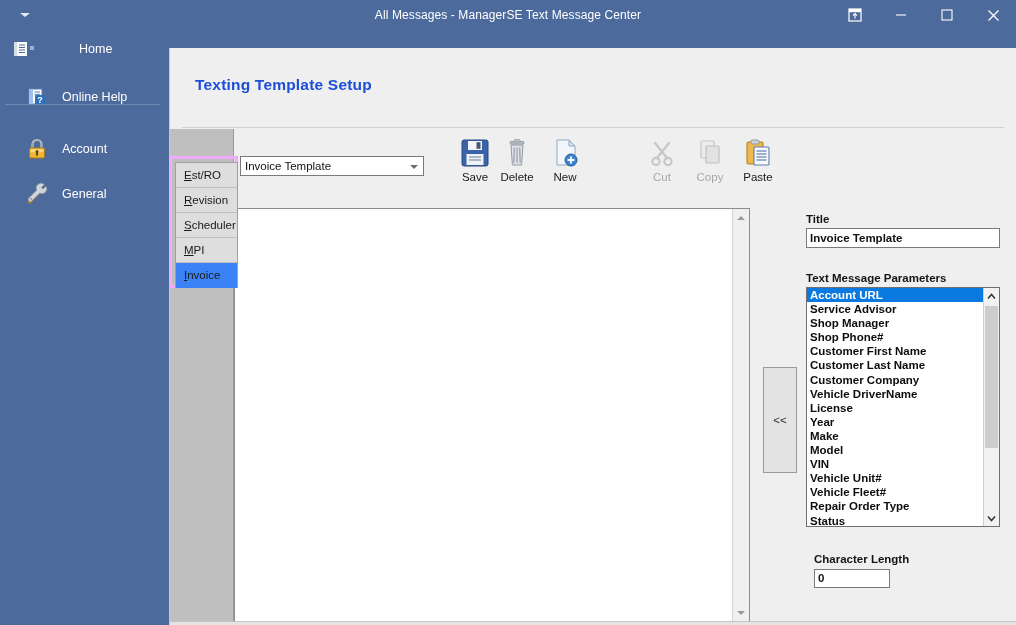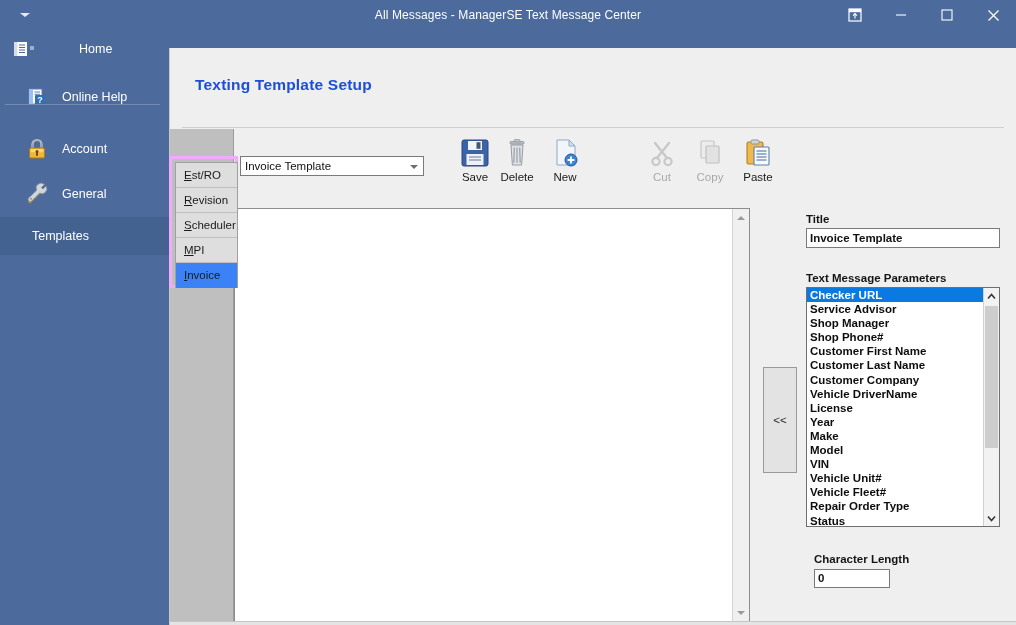--- a/index.html
+++ b/index.html
@@ -442,23 +442,20 @@
         <svg width="26" height="26" viewBox="0 0 26 26">
           <path d="M4 20.5 L15 9.5 L17 11.5 L6 22.5 Z" fill="#f0a93c" stroke="#a86c10" stroke-width="0.9"></path>
           <path d="M15.5 9 L18.5 12" stroke="#b5780f" stroke-width="1"></path>
           <path d="M20.5 3.5 L17.5 6.5 L19 8 L22 5 A5 5 0 0 1 15.5 12.2 L8.5 19.2 A2.3 2.3 0 1 1 5.5 16.2 L12.5 9.2 A5 5 0 0 1 20.5 3.5 Z" fill="#cfd6de" stroke="#7e8793" stroke-width="0.9"></path>
           <circle cx="7" cy="17.7" r="1" fill="#8a9099"></circle>
         </svg>
       </div>
       <span class="nav-txt">General</span>
     </div>
 
-    <div class="nav-item plain selected" style="top:187px;">
-      <span class="nav-txt">Templates</span>
-    </div>
   </div>
 
   <div class="content">
     <div class="page-title">Texting Template Setup</div>
     <div class="header-rule"></div>
   </div>
 
   <div class="menu-strip"></div>
 
   <div class="toolbar">
@@ -564,21 +561,21 @@
   </div>
 
   <div class="rpanel">
     <div class="fld-label">Title</div>
     <input class="title-input" type="text" value="Invoice Template" style="">
 
     <div class="fld-label params-label">Text Message Parameters</div>
 
     <div class="params-box">
       <div class="params-list">
-        <div class="param-row sel">Checker URL</div>
+        <div class="param-row sel">Account URL</div>
         <div class="param-row">Service Advisor</div>
         <div class="param-row">Shop Manager</div>
         <div class="param-row">Shop Phone#</div>
         <div class="param-row">Customer First Name</div>
         <div class="param-row">Customer Last Name</div>
         <div class="param-row">Customer Company</div>
         <div class="param-row">Vehicle DriverName</div>
         <div class="param-row">License</div>
         <div class="param-row">Year</div>
         <div class="param-row">Make</div>

